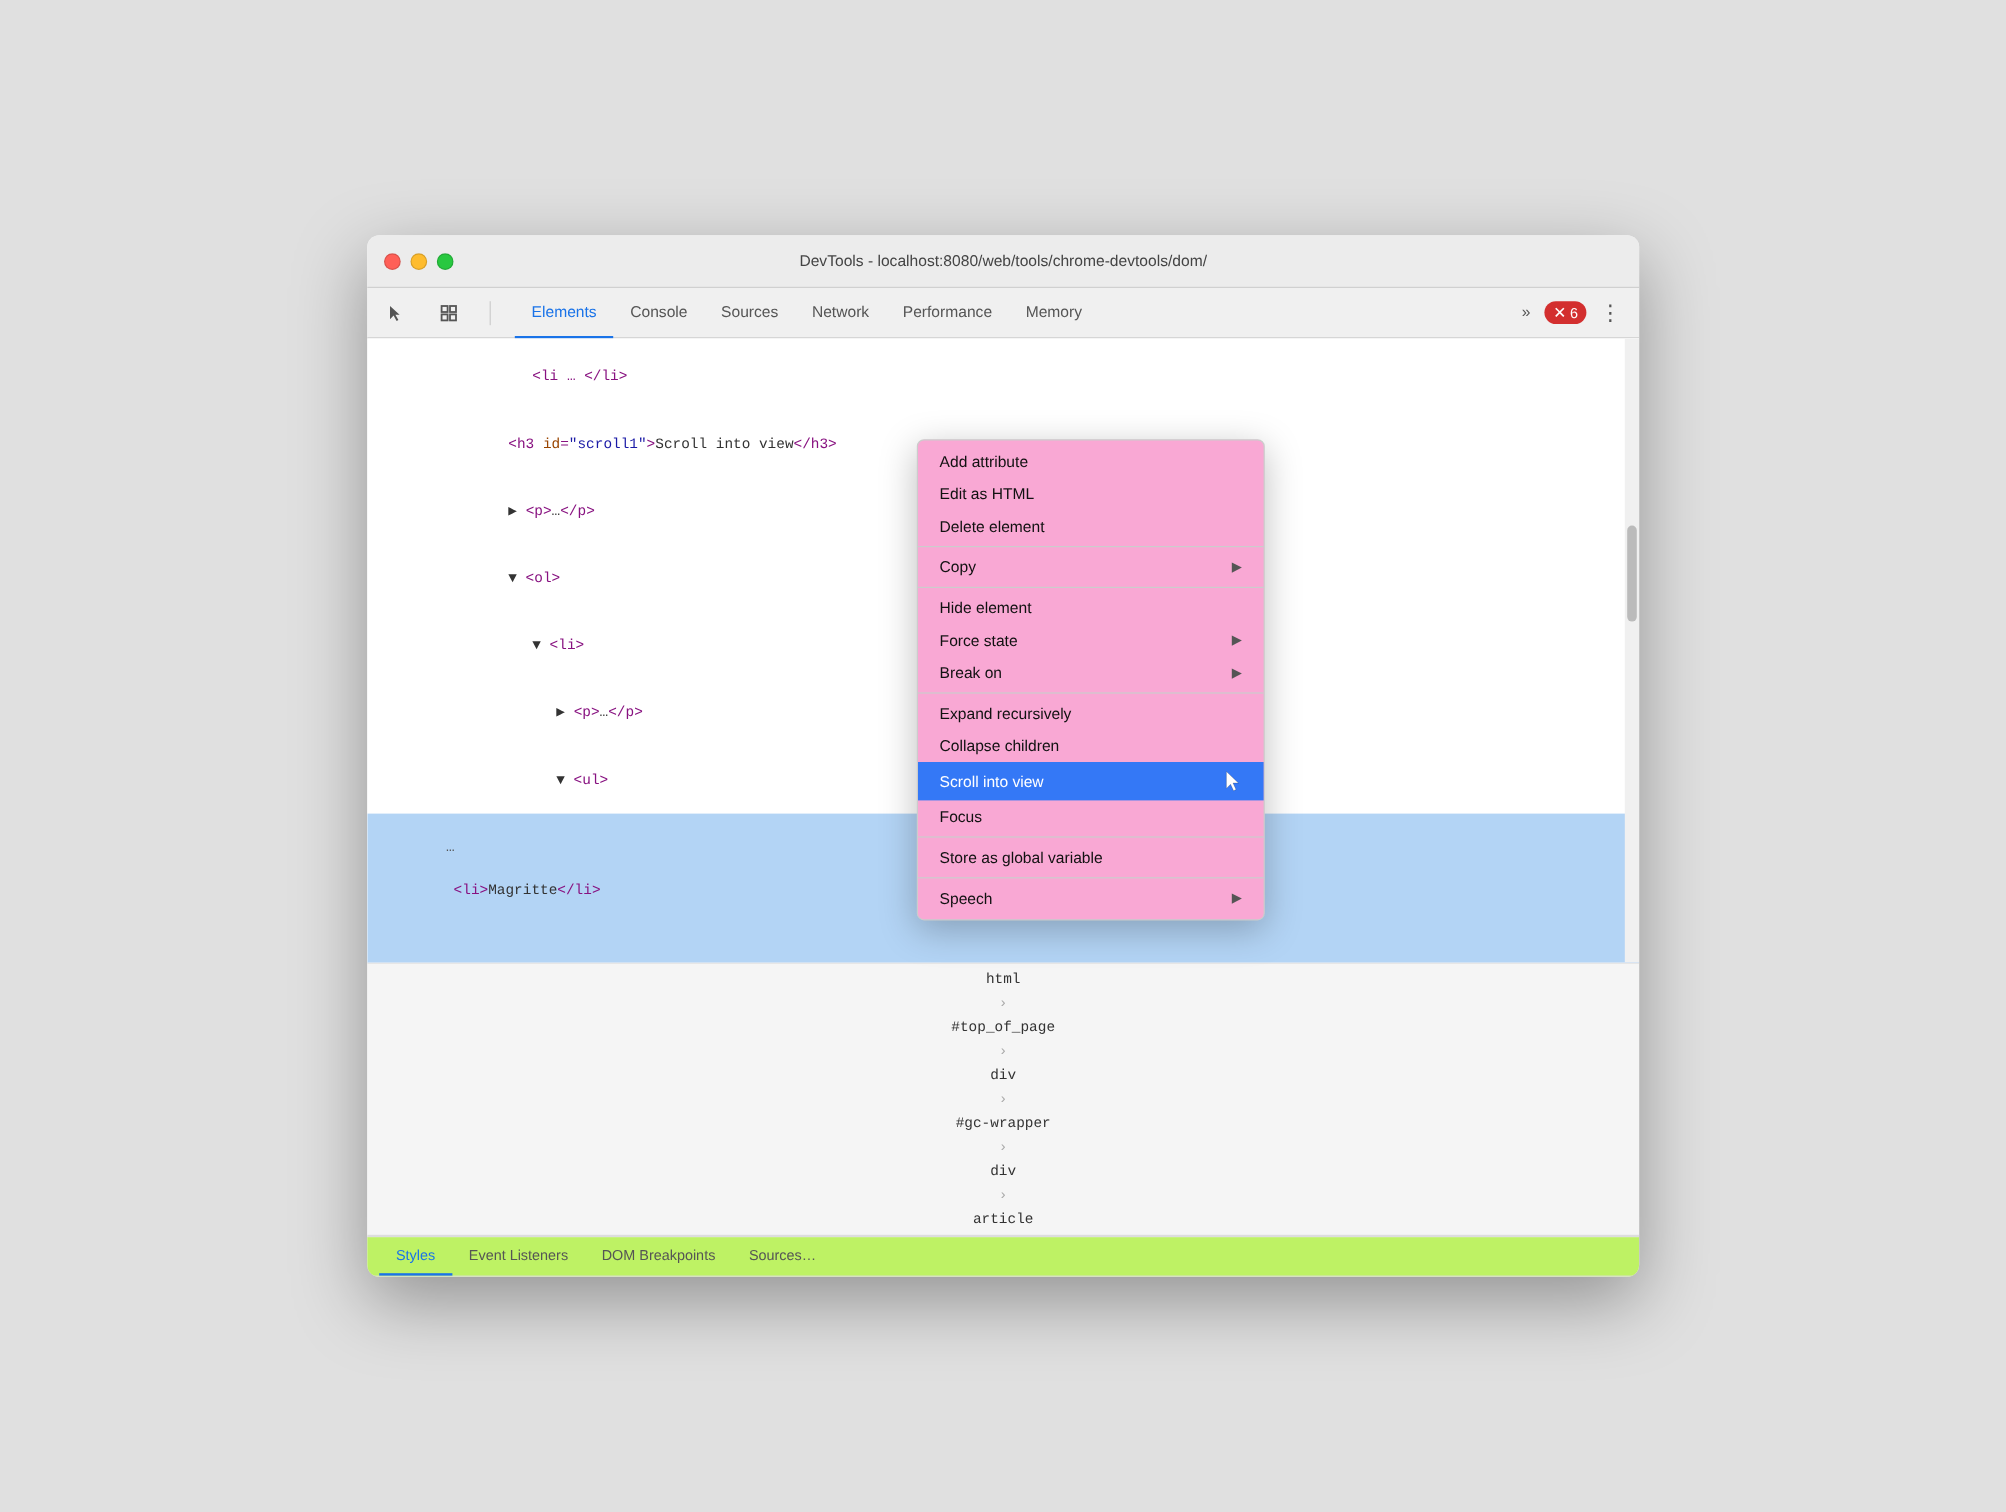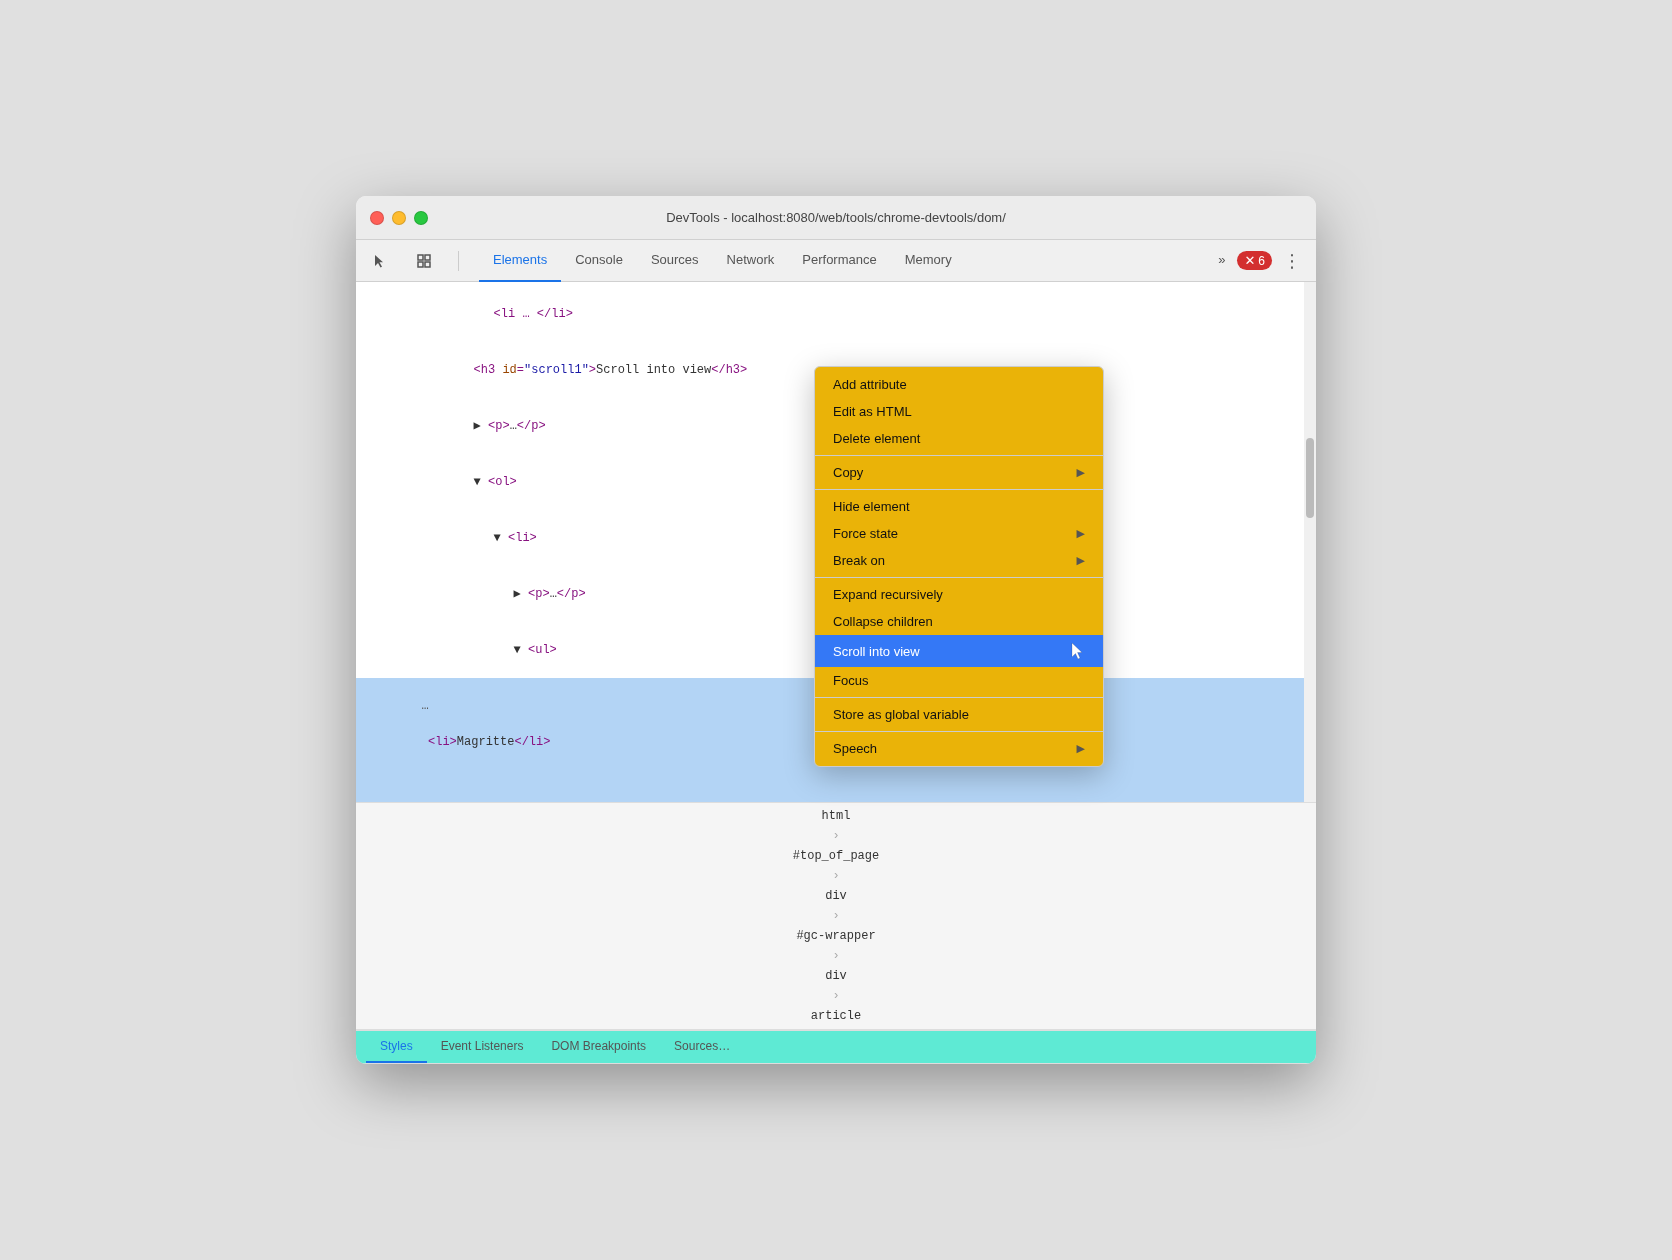--- a/index.html
+++ b/index.html
@@ -6,21 +6,21 @@
     body {
       background: #e0e0e0;
       display: flex;
       align-items: center;
       justify-content: center;
       min-height: 1260px;
       width: 1672px;
       font-family: -apple-system, BlinkMacSystemFont, 'Helvetica Neue', Arial, sans-serif;
     }
     .window {
-      width: 960px;
+      width: 1060px;
       background: #f5f5f5;
       border-radius: 10px;
       box-shadow: 0 20px 60px rgba(0,0,0,0.35);
       overflow: hidden;
       position: relative;
     }
     
     .titlebar {
       background: #ececec;
       border-bottom: 1px solid #d0d0d0;
@@ -192,21 +192,21 @@
       cursor: pointer;
     }
     
     .bottom-panel {
       background: white;
       border-top: 1px solid #ddd;
     }
     .bottom-tabs {
       display: flex;
       border-bottom: 1px solid #ddd;
-      background: #5eead4;
+      background: #bef264;
       padding: 0 10px;
     }
     .bottom-tab {
       padding: 8px 14px;
       font-size: 12px;
       color: #555;
       cursor: pointer;
       border-bottom: 2px solid transparent;
     }
     .bottom-tab.active {
@@ -231,21 +231,21 @@
     .filter-hint {
       color: #888;
       font-size: 12px;
     }
     
     .context-menu {
       position: absolute;
       left: 458px;
       top: 170px;
       width: 290px;
-      background: #eab308;
+      background: #f9a8d4;
       border: 1px solid #ccc;
       border-radius: 6px;
       box-shadow: 0 8px 30px rgba(0,0,0,0.25);
       padding: 4px 0;
       z-index: 100;
       font-size: 13px;
     }
     .menu-item {
       padding: 6px 18px;
       display: flex;

